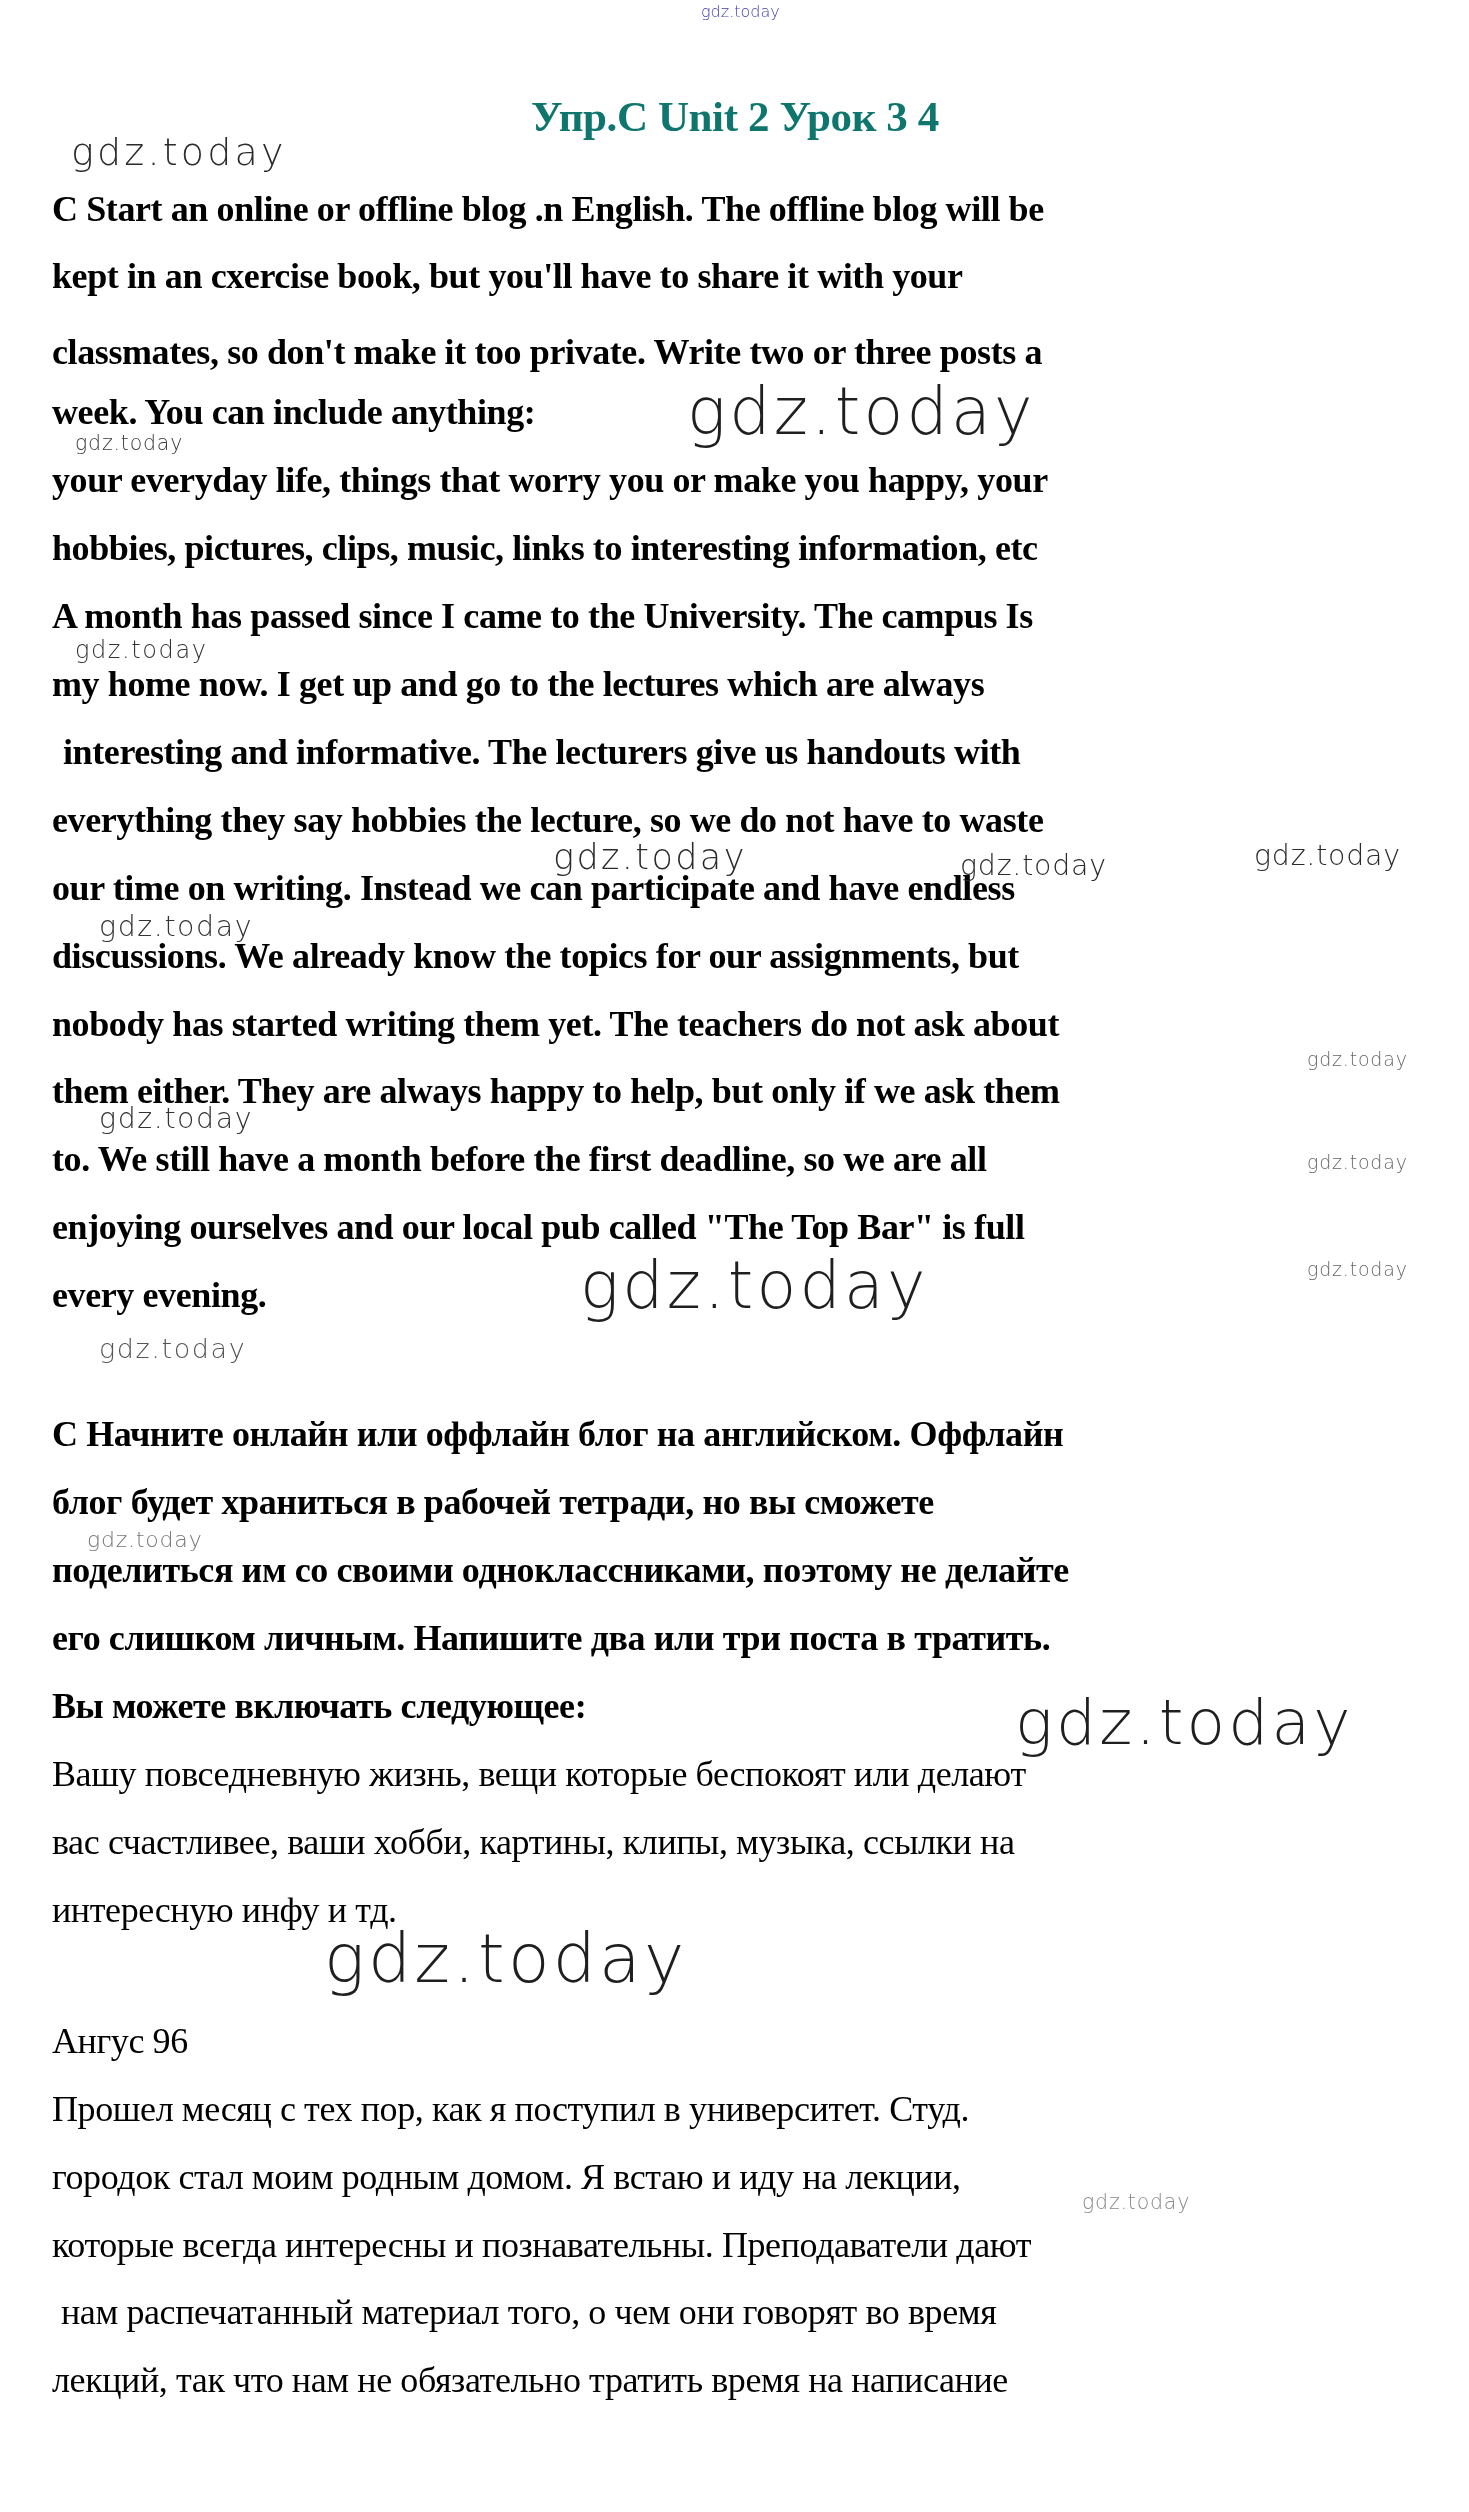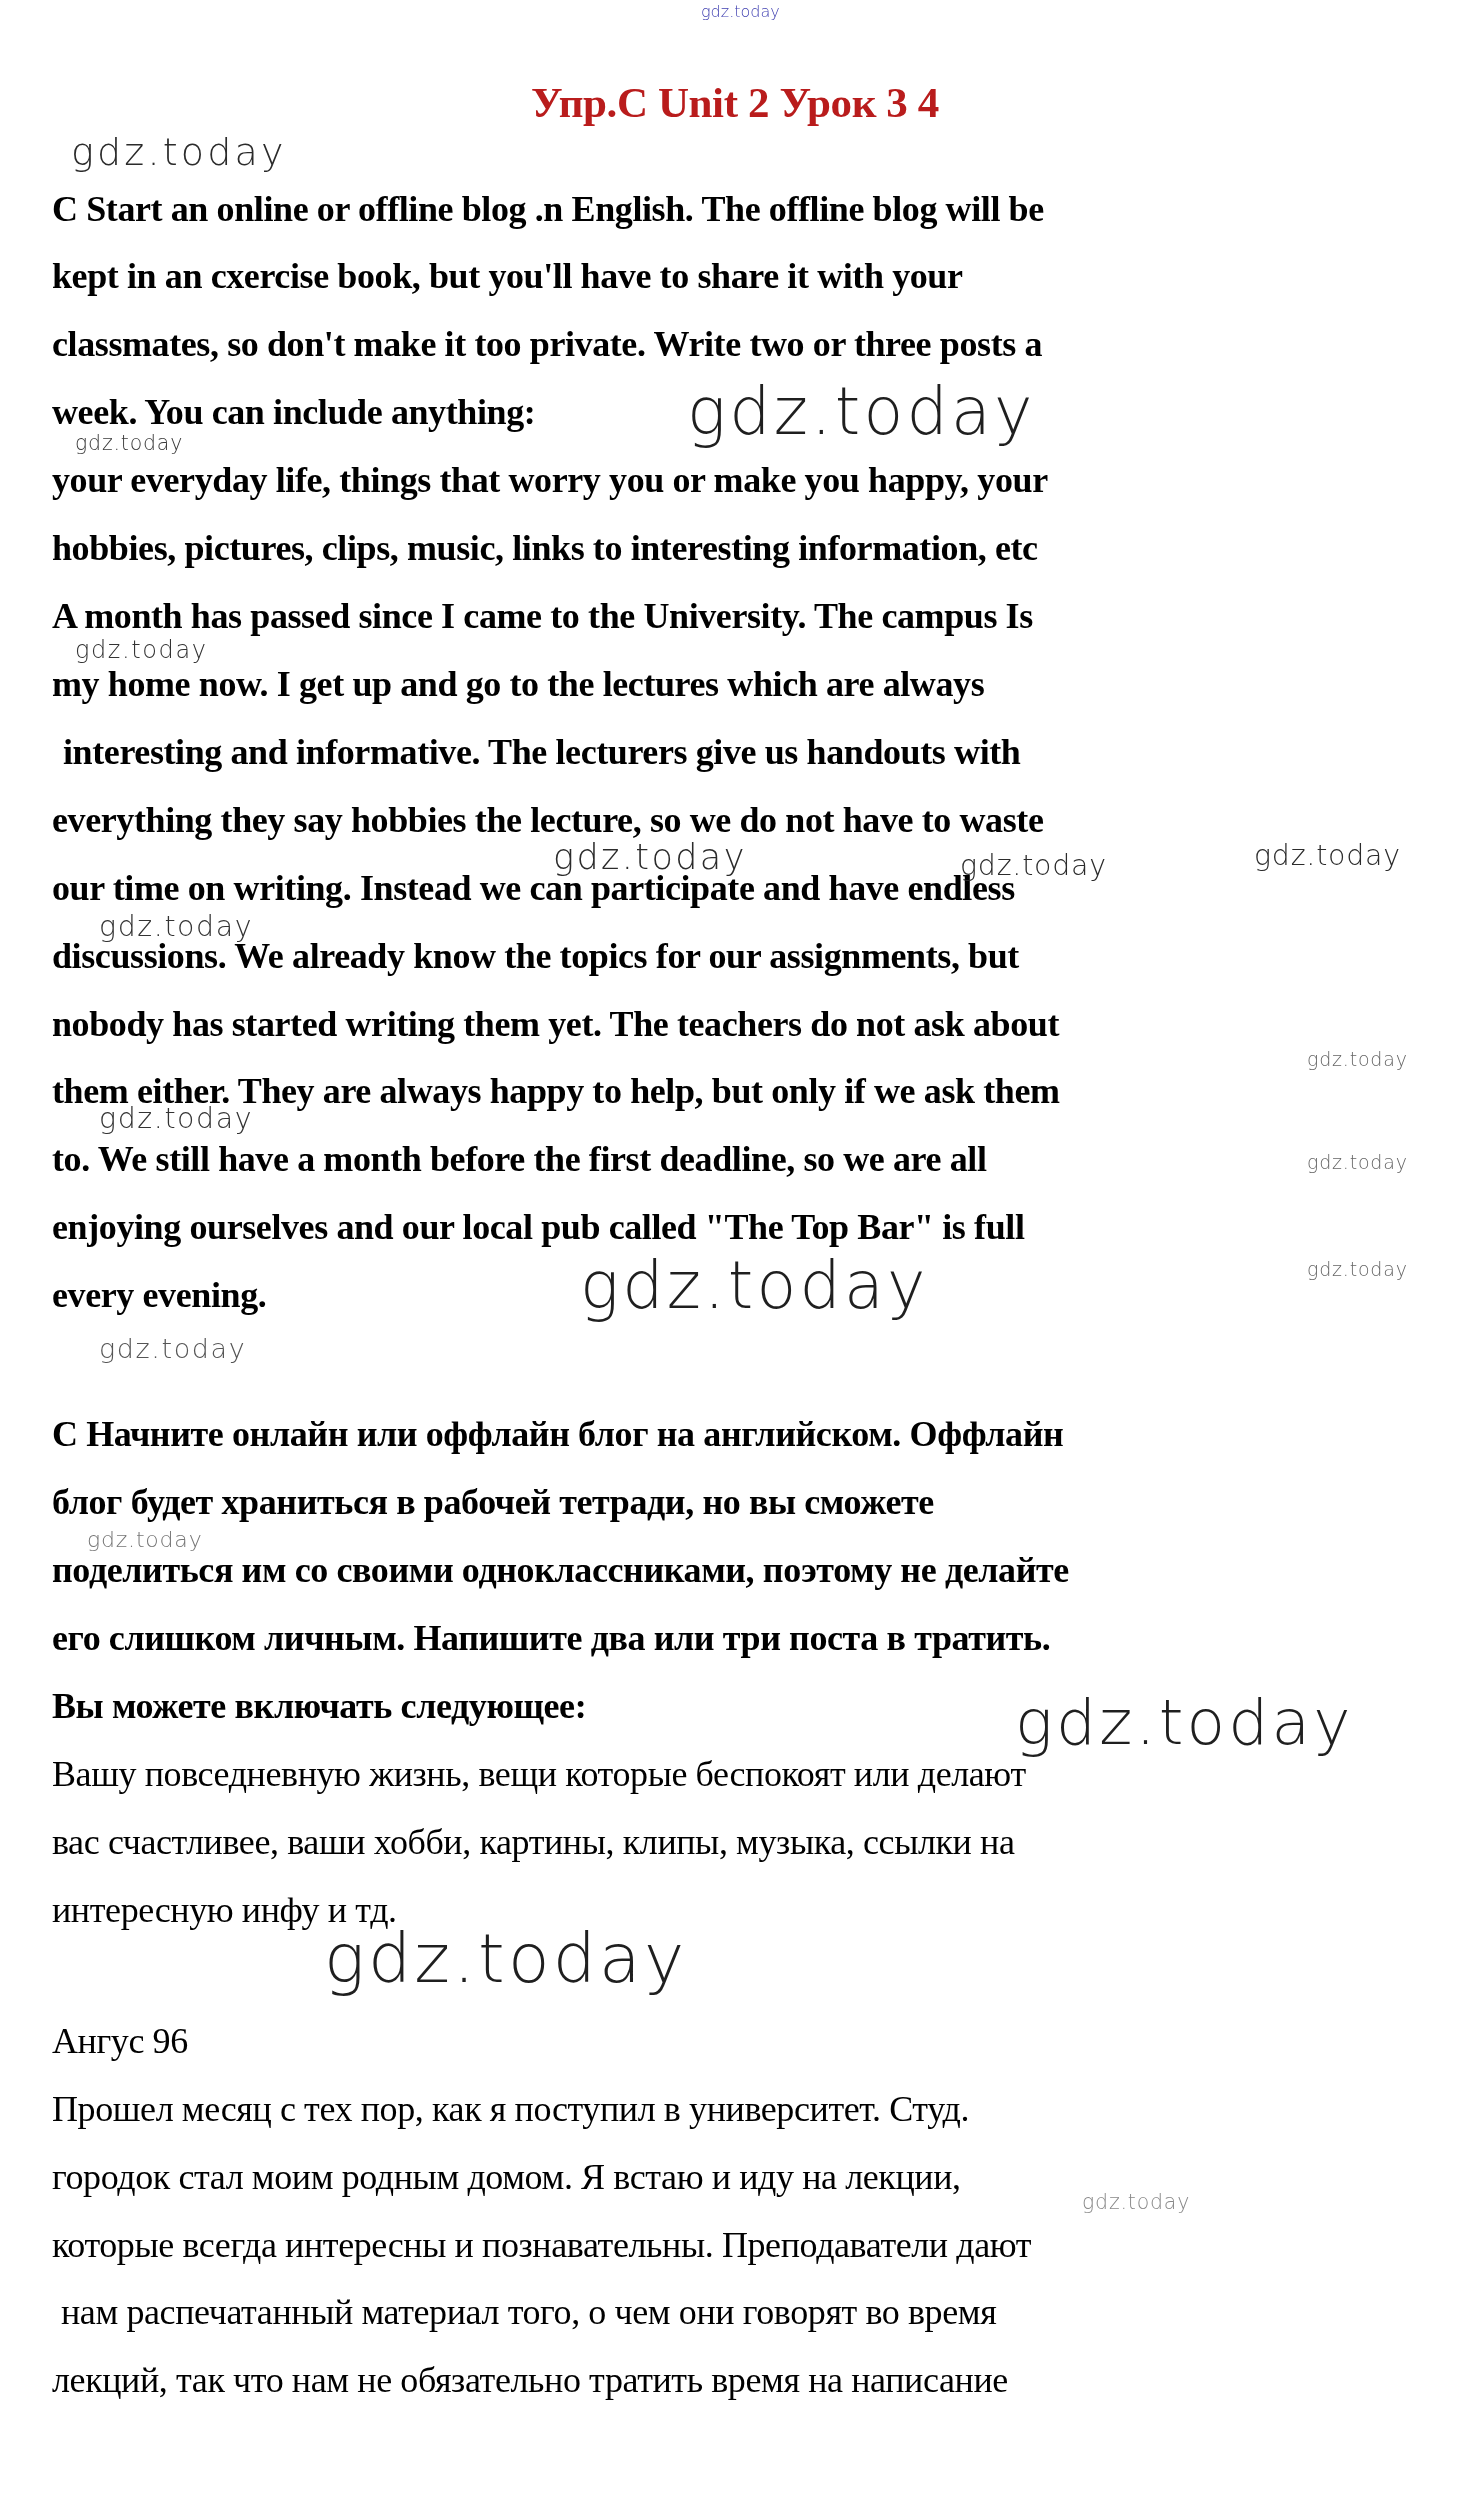--- a/index.html
+++ b/index.html
@@ -23,49 +23,49 @@
   }
   .wm{
     position:absolute;
     white-space:nowrap;
     font-family:"DejaVu Sans","Liberation Sans",sans-serif;
     font-weight:200;
     line-height:1.05;
   }
   #page-title{
     position:absolute;
-    top:78px;
+    top:92px;
     left:0;
     width:100%;
     text-align:center;
     font-family:"Liberation Serif", serif;
     font-weight:700;
     font-size:43px;
     letter-spacing:-0.4px;
-    color:#b91c1c;
+    color:#0f766e;
   }
   #top-watermark{
     position:absolute;
     top:1.6px;
     left:701px;
     font-family:"DejaVu Sans","Liberation Sans",sans-serif;
     font-weight:200;
     font-size:16px;
   }
 </style>
 </head>
 <body>
 
 <div id="page">
   <span id="top-watermark" style="color: rgb(63, 63, 176);">gdz.today</span>
   <div id="page-title">Упр.C Unit 2 Урок 3 4</div>
   <div id="lines-container">
       <div class="doc-line" style="top: 175px; font-weight: 700;">C Start an online or offline blog .n English. The offline blog will be</div>
       <div class="doc-line" style="top: 242px; font-weight: 700;">kept in an cxercise book, but you'll have to share it with your</div>
-      <div class="doc-line" style="top: 310px; font-weight: 700;">classmates, so don't make it too private. Write two or three posts a</div>
+      <div class="doc-line" style="top: 318px; font-weight: 700;">classmates, so don't make it too private. Write two or three posts a</div>
       <div class="doc-line" style="top: 378px; font-weight: 700;">week. You can include anything:</div>
       <div class="doc-line" style="top: 446px; font-weight: 700;">your everyday life, things that worry you or make you happy, your</div>
       <div class="doc-line" style="top: 514px; font-weight: 700;">hobbies, pictures, clips, music, links to interesting information, etc</div>
       <div class="doc-line" style="top: 582px; font-weight: 700;">A month has passed since I came to the University. The campus Is</div>
       <div class="doc-line" style="top: 650px; font-weight: 700;">my home now. I get up and go to the lectures which are always</div>
       <div class="doc-line" style="top: 718px; font-weight: 700; margin-left: 11px;">interesting and informative. The lecturers give us handouts with</div>
       <div class="doc-line" style="top: 786px; font-weight: 700;">everything they say hobbies the lecture, so we do not have to waste</div>
       <div class="doc-line" style="top: 854px; font-weight: 700;">our time on writing. Instead we can participate and have endless</div>
       <div class="doc-line" style="top: 922px; font-weight: 700;">discussions. We already know the topics for our assignments, but</div>
       <div class="doc-line" style="top: 990px; font-weight: 700;">nobody has started writing them yet. The teachers do not ask about</div>

